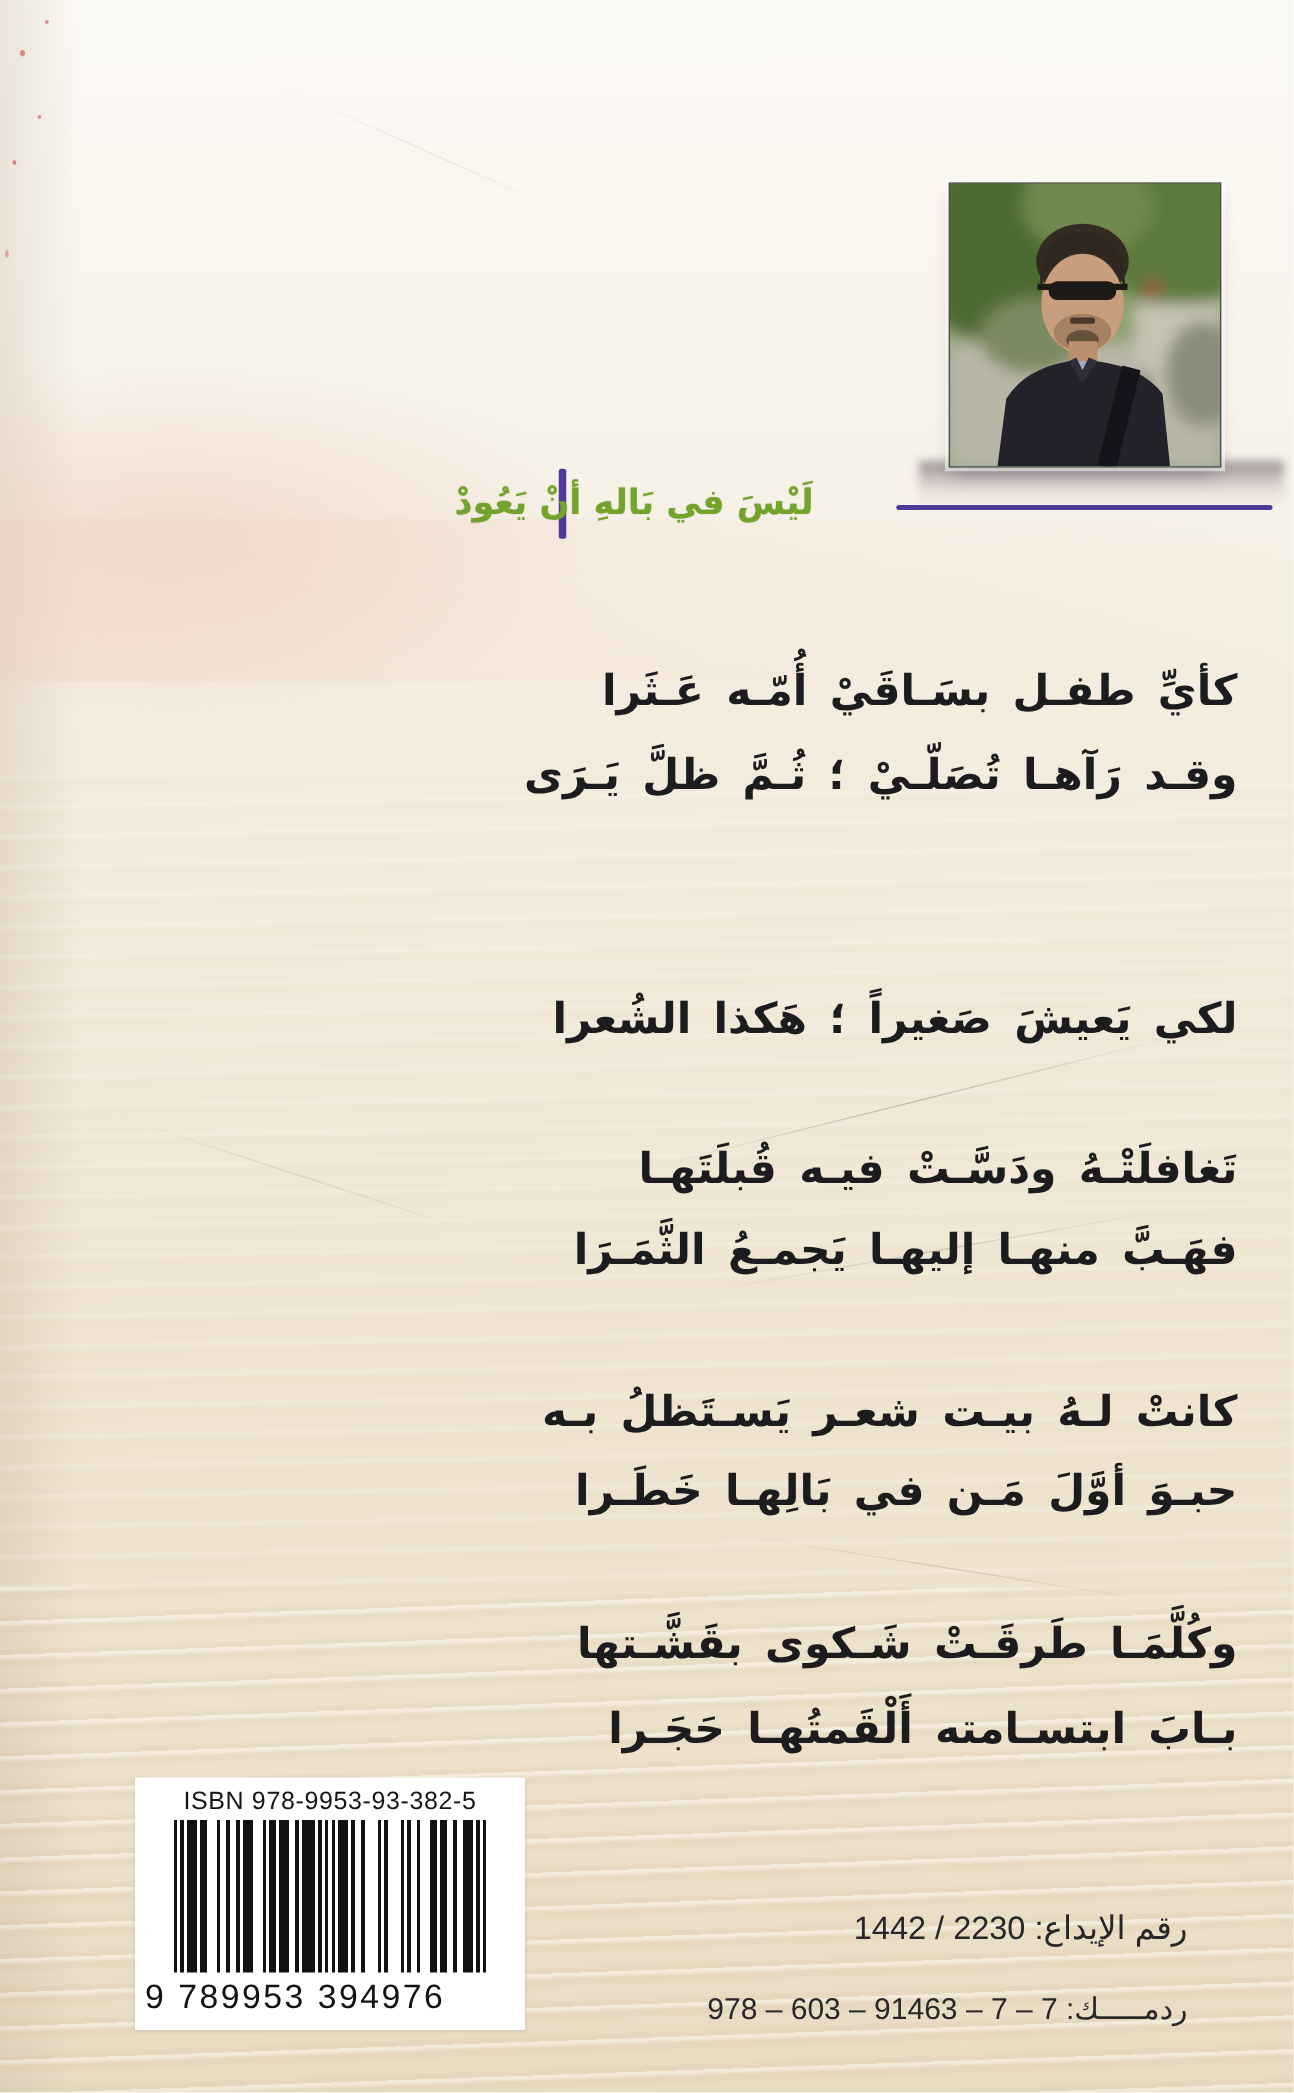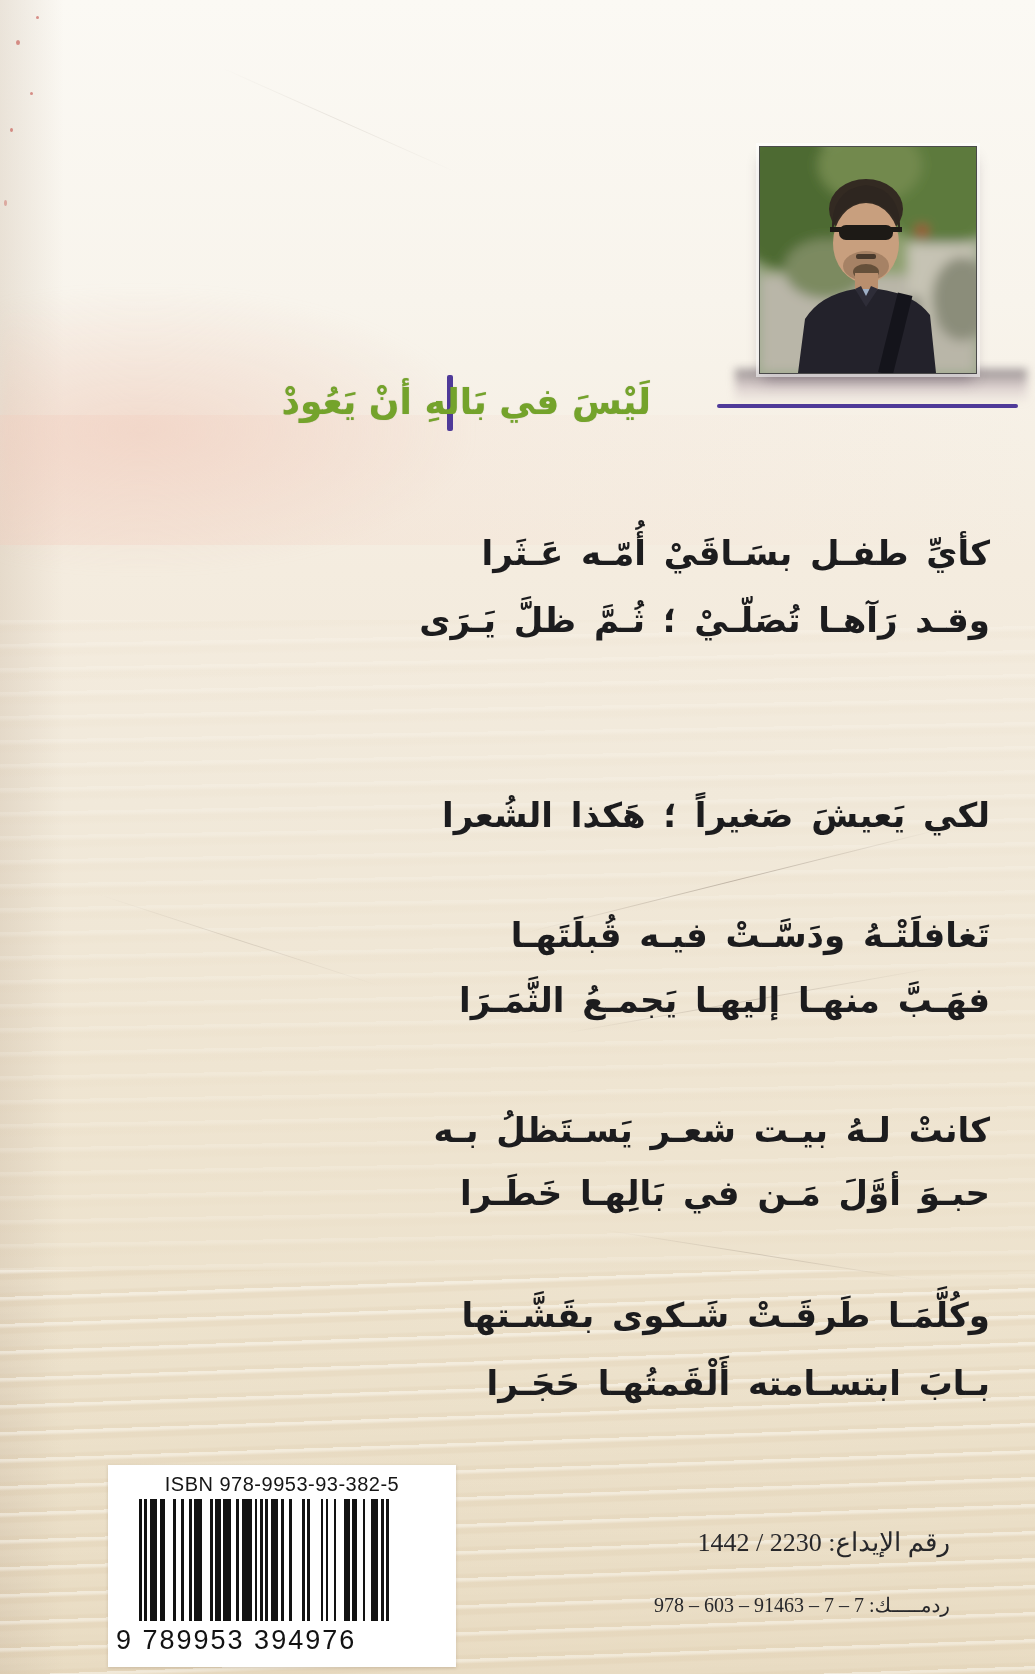--- a/index.html
+++ b/index.html
@@ -31,48 +31,48 @@
   .photo-frame svg{display:block;}
   .photo-smear{
     position:absolute; z-index:3; left:735px; top:369px; width:292px; height:34px;
     background:linear-gradient(180deg, rgba(70,60,70,.55), rgba(150,120,140,.25) 55%, rgba(180,150,170,0));
     filter:blur(4px);}
 
   .hline{position:absolute; z-index:5; left:717px; top:404px; width:301px; height:4px; border-radius:2px;}
   .vbar{position:absolute; z-index:5; left:447px; top:375px; width:6px; height:56px; border-radius:2px;}
   .title{
     position:absolute; z-index:6; left:455px; top:379px; width:196px; height:46px;
-    direction:rtl; text-align:center; font-weight:700; font-size:36px; line-height:46px;
+    direction:rtl; text-align:center; font-weight:700; font-size:28px; line-height:46px;
     font-family:"DejaVu Sans", sans-serif; white-space:nowrap;
     text-shadow:0 0 1px rgba(60,90,10,.35);}
 
   .poem{
     position:absolute; z-index:6; right:45px; width:552px;
     direction:rtl; text-align:right; white-space:nowrap;
     font:700 34px/48px "DejaVu Sans", sans-serif; color:#1c1c1e; word-spacing:6px;margin-top:45px;}
   .p0{top:484px}.p1{top:551px}.p2{top:680px}.p3{top:746px}.p4{top:866px}
   .p5{top:931px}.p6{top:1061px}.p7{top:1124px}.p8{top:1246px}.p9{top:1314px}
 
   .barcode-box{
-    position:absolute; z-index:6; left:108px; top:1422px; width:348px; height:202px;
-    background:#fff; box-shadow:0 1px 3px rgba(120,100,80,.25);margin-top:43px;}
+    position:absolute; z-index:6; left:108px; top:1422px; width:312px; height:202px;
+    background:#fff; box-shadow:0 1px 3px rgba(120,100,80,.25);}
   .isbn-label{
     position:absolute; left:0; top:7px; width:100%; text-align:center;
     font:400 20px/24px "Liberation Sans", sans-serif; color:#151515; letter-spacing:.5px;}
   .bars{position:absolute; left:31px; top:34px; width:250px; height:122px; shape-rendering:crispEdges;}
   .bars rect{fill:#121212;}
   .barcode-digits{
     position:absolute; left:8px; top:158px; width:280px;
     font:400 27px/34px "Liberation Sans", sans-serif; color:#121212; letter-spacing:2px;}
 
   .imprint-line{
     position:absolute; z-index:6; right:85px; direction:rtl; text-align:center; white-space:nowrap;
-    font-family:Liberation Serif, serif; color:#27272a;}
+    font-family:Liberation Sans, sans-serif; color:#27272a;}
   .deposit{top:1527px; font-size:26px;}
-  .isbn-rtl{top:1593px; font-size:20px;}
+  .isbn-rtl{top:1593px; font-size:24px;}
 </style>
 </head>
 <body>
 
 <div class="page">
 
   <div class="overlay tint1"></div>
   <div class="overlay tint2"></div>
   <div class="overlay streaks-mid"></div>
   <div class="overlay streaks-bottom"></div>

